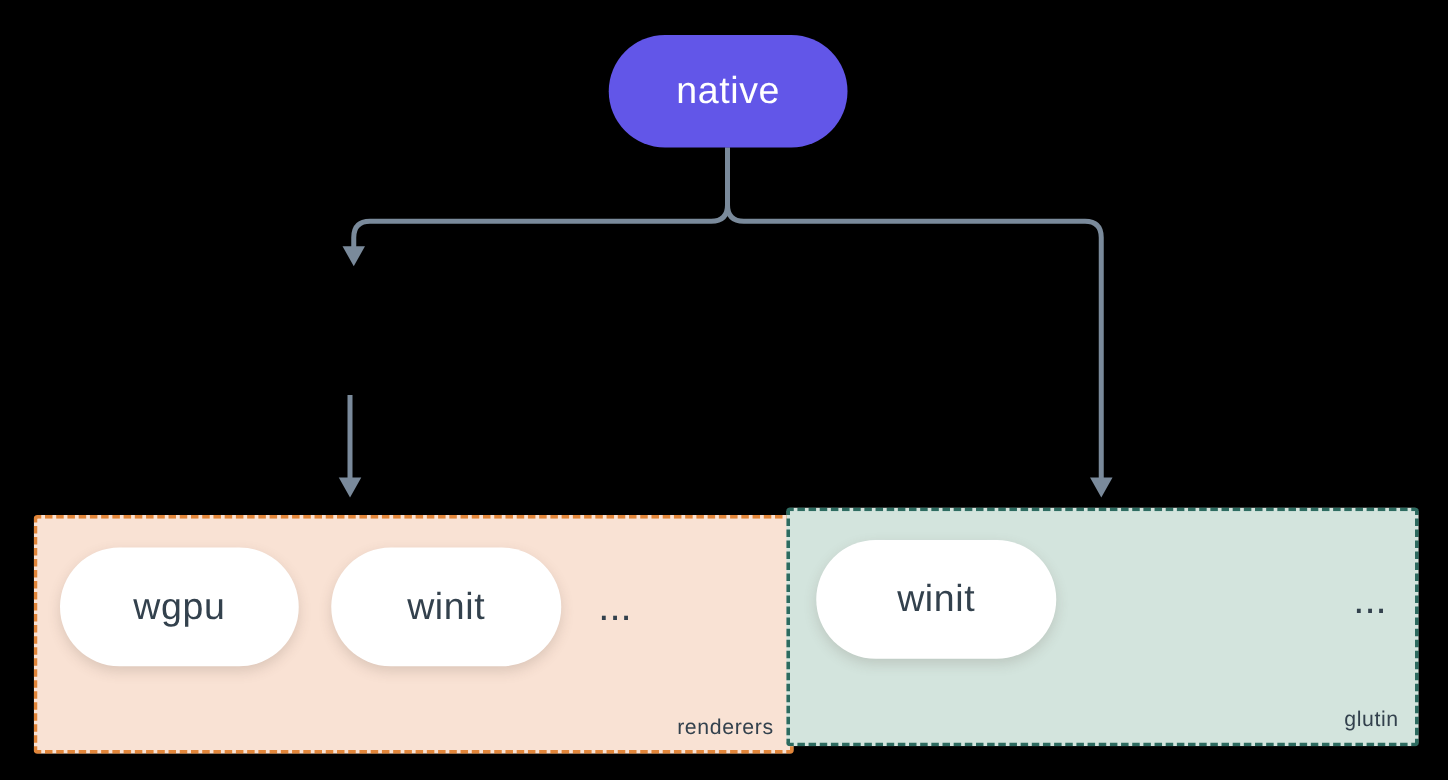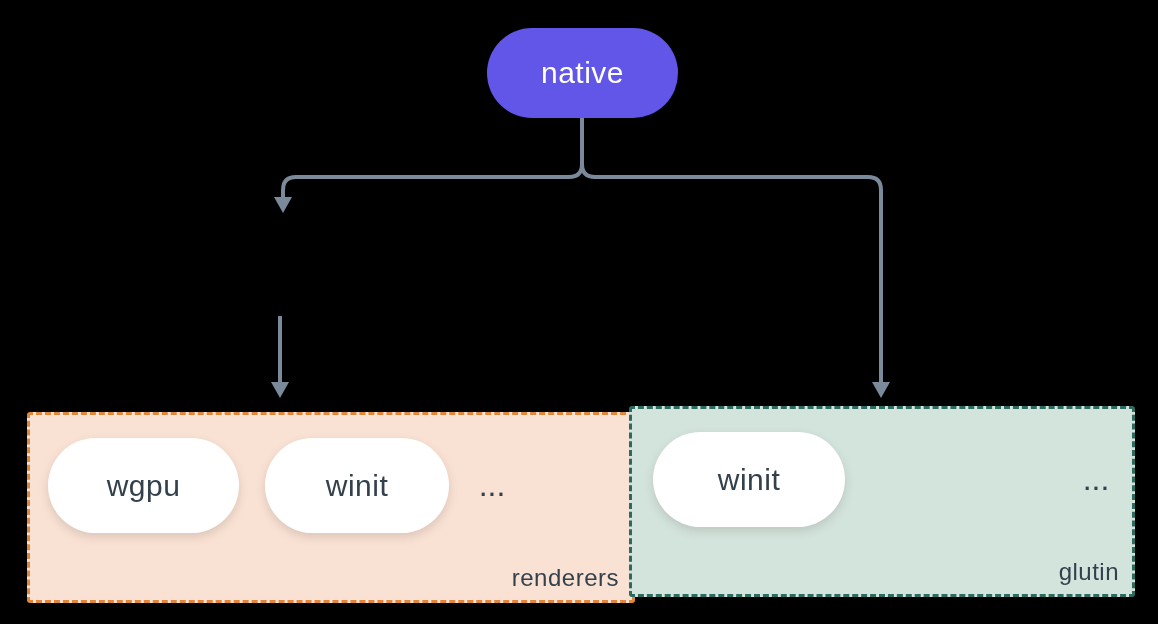--- a/index.html
+++ b/index.html
@@ -59,21 +59,21 @@
   #group-shells    .item-1 { left: 234px; top: 23px; width: 190px; height: 95px; }
   .ellipsis {
     position: absolute; top: 23px; height: 95px; width: 60px;
     display: flex; align-items: center; justify-content: center;
     color: var(--item_text); font-size: 32px;
   }
   #group-renderers .ellipsis { left: 432px; }
   #group-shells    .ellipsis { left: 434px; }
   .group-label {
     position: absolute; right: 13px; bottom: 8px;
-    color: var(--item_text); font-size: 24px; letter-spacing: 0.5px;
+    color: var(--item_text); font-size: 17px; letter-spacing: 0.5px;
   }
 </style>
 </head>
 <body>
 
 <div class="canvas">
 
   <svg class="wires" width="1158" height="624" viewBox="0 0 1158 624">
 
     <path d="M 582 118 L 582 164 Q 582 177 569 177 L 296 177 Q 283 177 283 190 L 283 199" fill="none" style="stroke: var(--line); stroke-width: 4;"></path>

